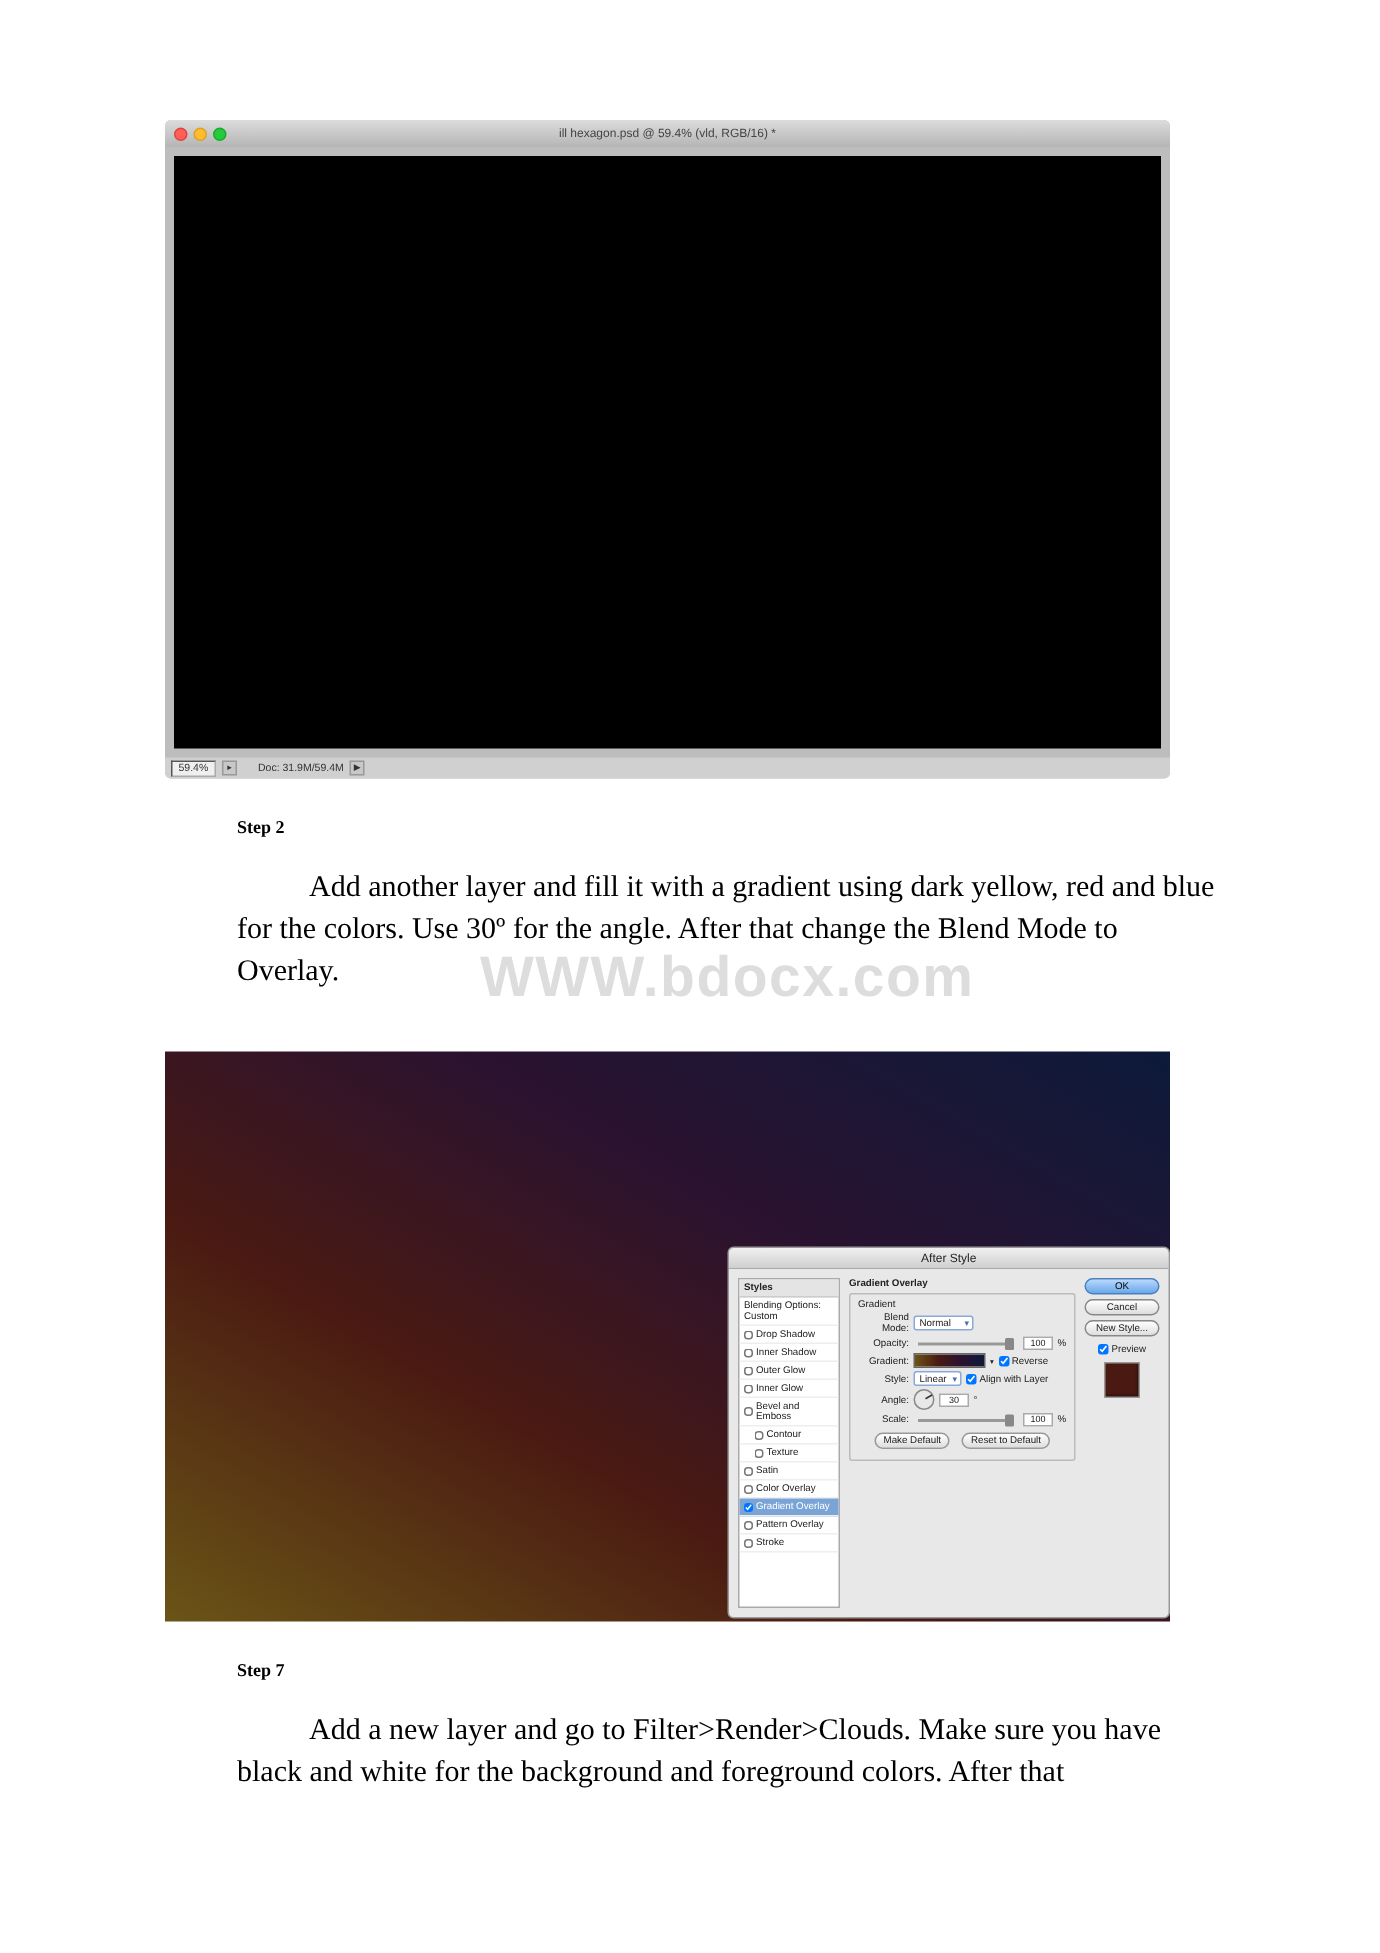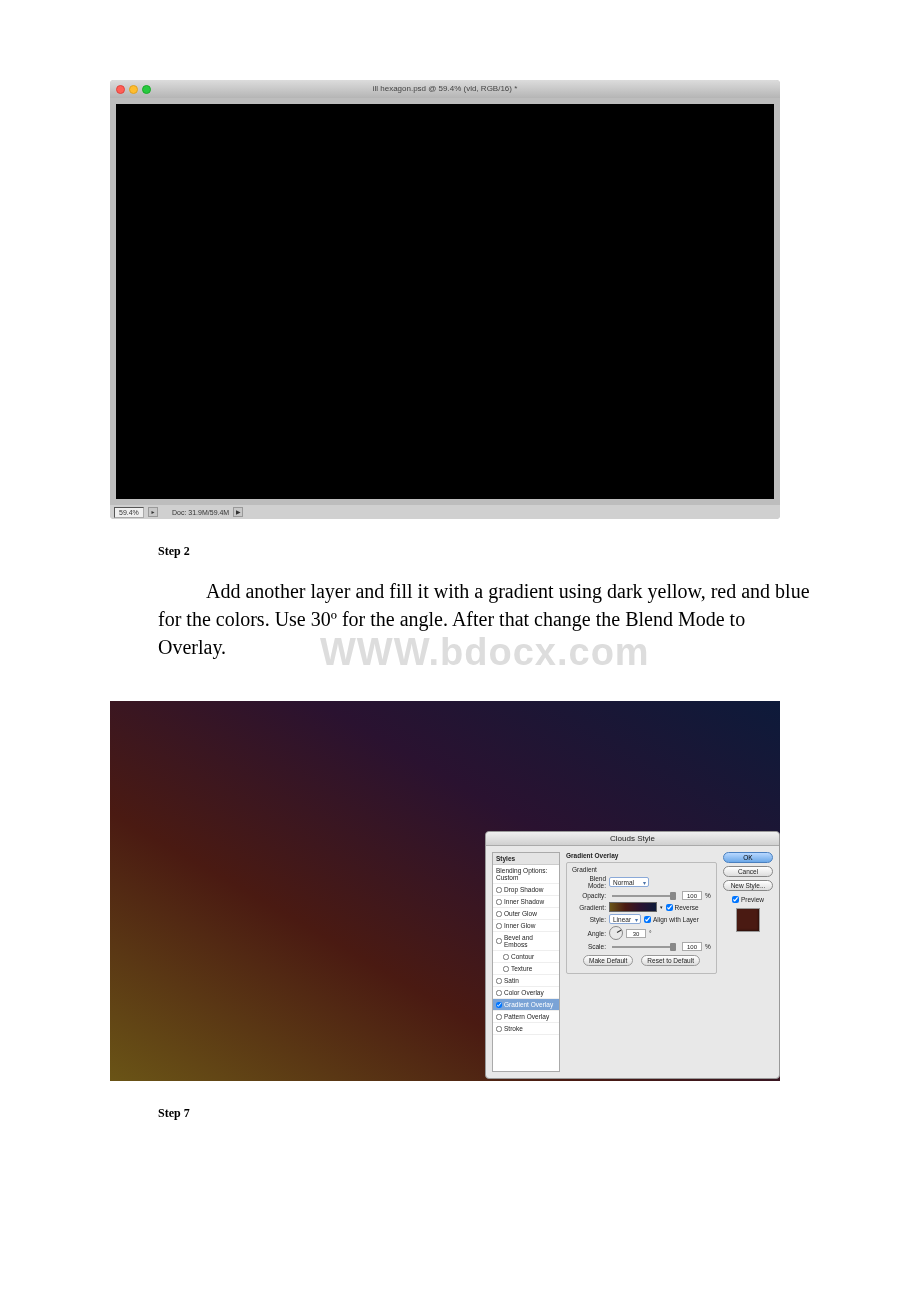--- a/index.html
+++ b/index.html
@@ -329,21 +329,21 @@
   <h3 class="heading-step">Step 2</h3>
 
   <div style="position:relative;">
     <p class="body-text" style="text-indent:48px;margin-top:13px;">Add another layer and fill it with a gradient using dark yellow, red and blue for the colors. Use 30º for the angle. After that change the Blend Mode to Overlay.</p>
     <div class="watermark">WWW.bdocx.com</div>
   </div>
 
   <div class="figure">
     <div class="fig2-wrap">
       <div class="layerstyle-dialog">
-        <div class="ls-titlebar">Clouds Style</div>
+        <div class="ls-titlebar">After Style</div>
         <div class="ls-body">
           <div class="ls-sidebar">
             <div class="ls-side-header">Styles</div>
             <div class="ls-side-item">
               <span>Blending Options: Custom</span>
             </div>
             <div class="ls-side-item">
                 <input type="checkbox" style="">
                 <span>Drop Shadow</span>
               </div>
@@ -456,14 +456,15 @@
                 <span>Preview</span>
               </div>
             <div class="ls-preview-swatch"></div>
           </div>
         </div>
       </div>
     </div>
   </div>
 
   <h3 class="heading-step">Step 7</h3>
+  <p class="body-text" style="text-indent:48px;">Add a new layer and go to Filter&gt;Render&gt;Clouds. Make sure you have black and white for the background and foreground colors. After that</p>
 
 </div>
 
 </body></html>

